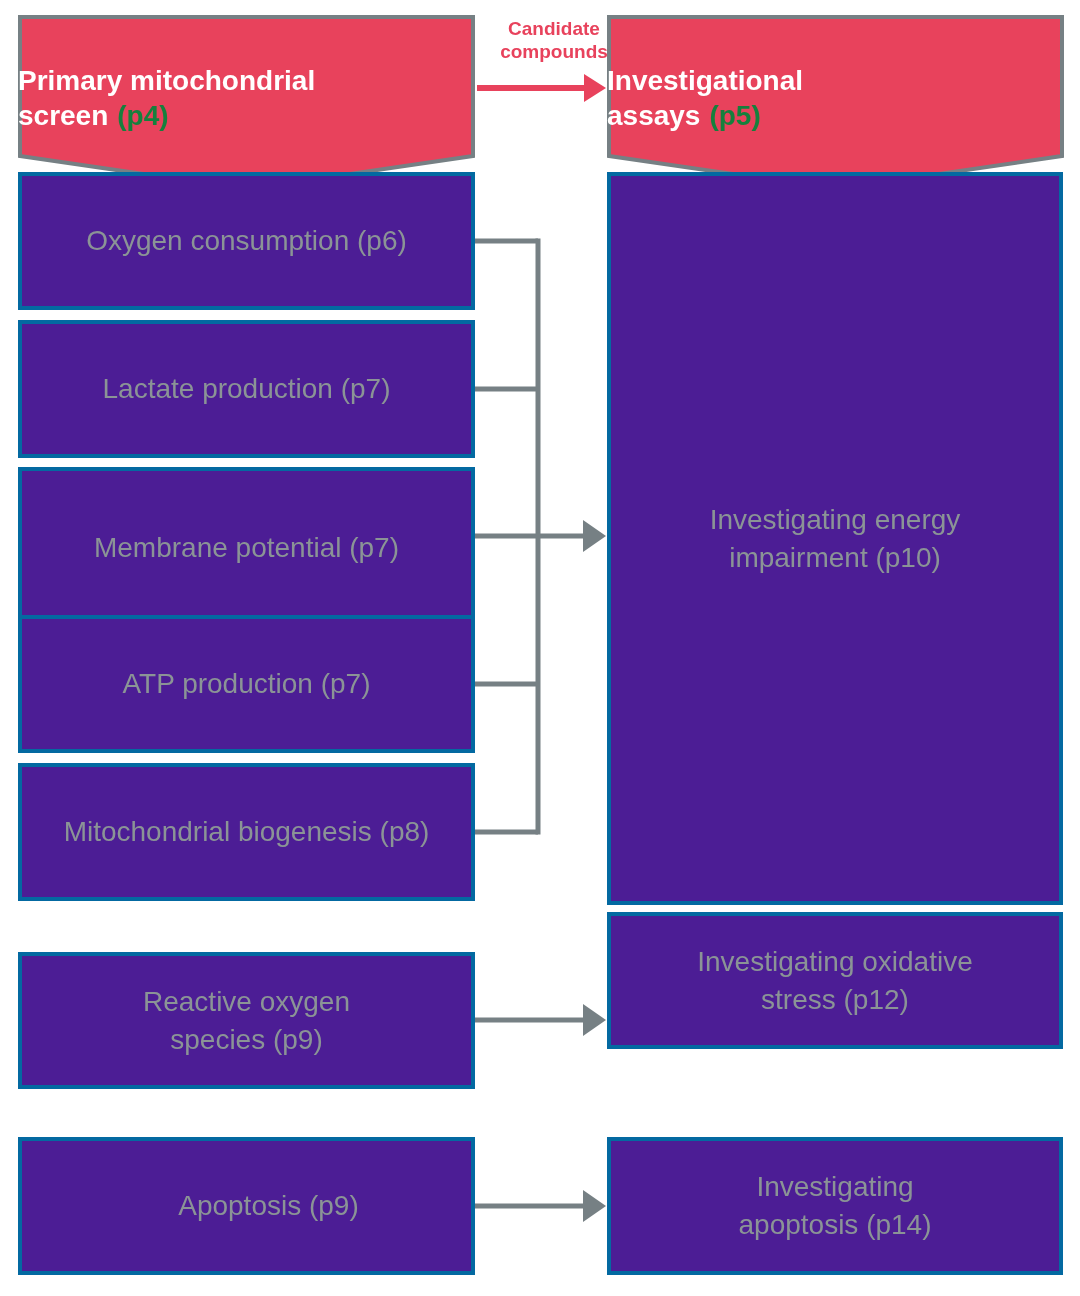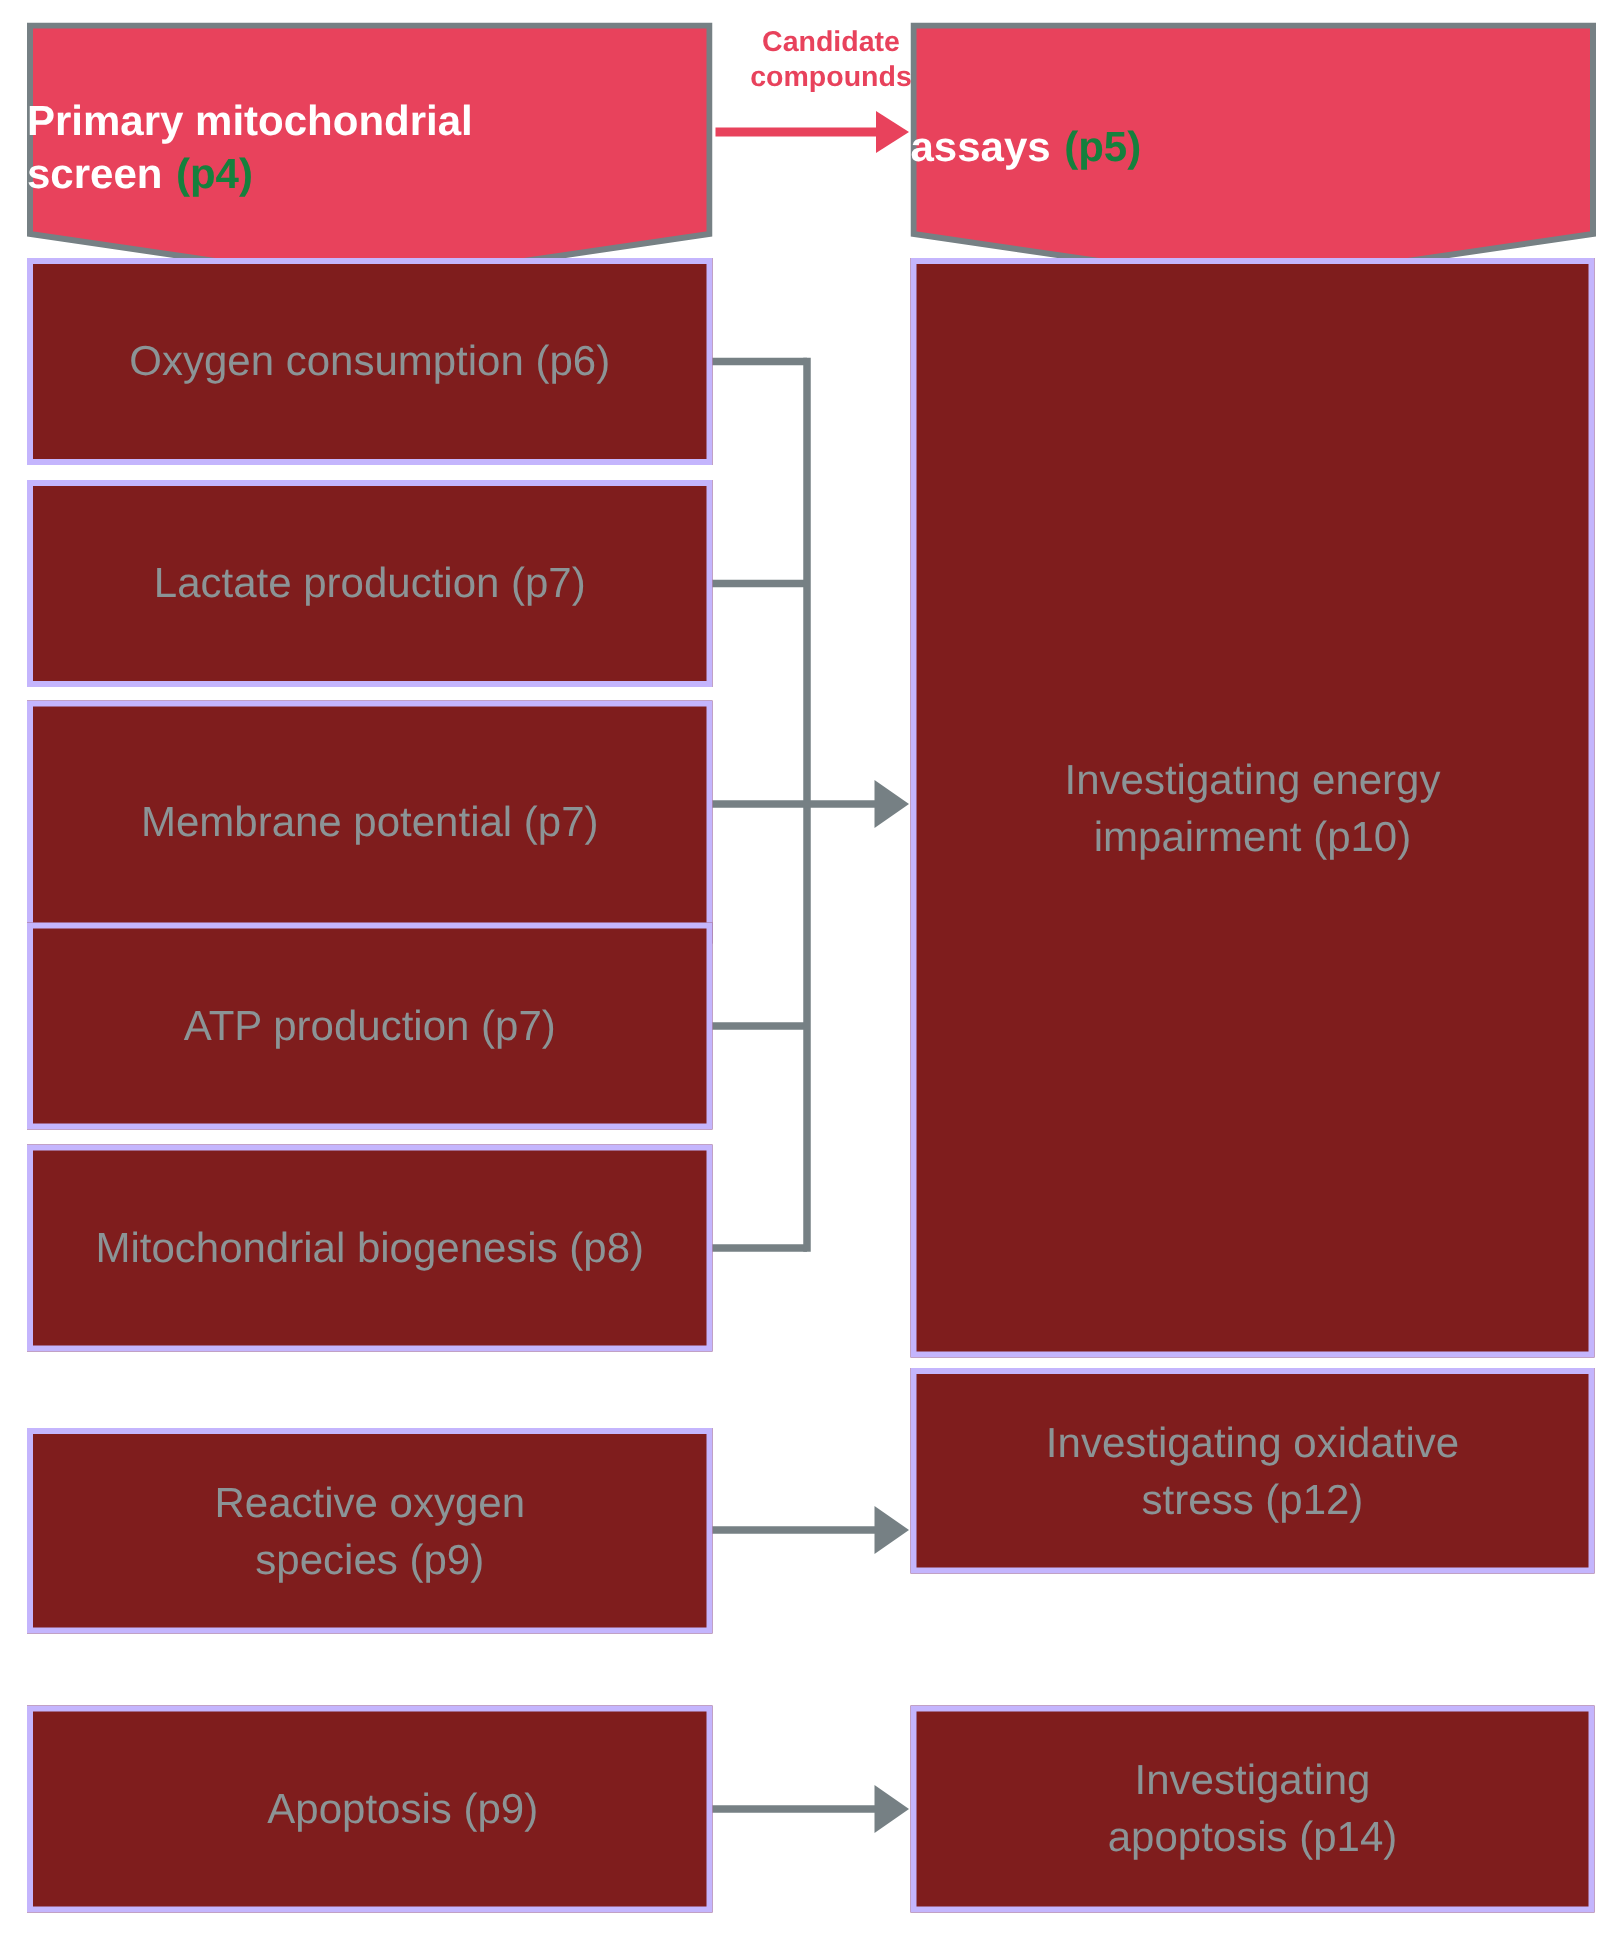--- a/index.html
+++ b/index.html
@@ -62,22 +62,22 @@
   }
   #connectors .gray-line { stroke: #768084; stroke-width: 5; fill: none; }
   #connectors .gray-head { fill: #768084; stroke: none; }
   #connectors .red-line  { stroke: #e8425c; stroke-width: 6; fill: none; }
   #connectors .red-head  { fill: #e8425c; stroke: none; }
 
   
   .box {
     position: absolute;
     box-sizing: border-box;
-    background: #7f1d1d;
-    border: 4px solid #c4b5fd;
+    background: #4c1d95;
+    border: 4px solid #0369a1;
     display: flex;
     flex-direction: column;
     align-items: center;
     justify-content: center;
     text-align: center;
     color: #8b9496;
     font-size: 28px;
     line-height: 38px;
     z-index: 1;
   }
@@ -118,20 +118,21 @@
     <div>Primary mitochondrial</div>
     <div>
       <span>screen</span><span class="page-ref">(p4)</span>
     </div>
   </div>
 
   <svg class="banner-shape" style="left:607px;" width="457" height="180" viewBox="0 0 457 180">
     <polygon points="2,2 455,2 455,141 228.5,174 2,141"></polygon>
   </svg>
   <div class="banner-text" style="left:607px;">
+    <div>Investigational</div>
     <div>
       <span>assays</span><span class="page-ref">(p5)</span>
     </div>
   </div>
 
   <div class="arrow-label">
     <div>Candidate</div>
     <div>compounds</div>
   </div>
 

